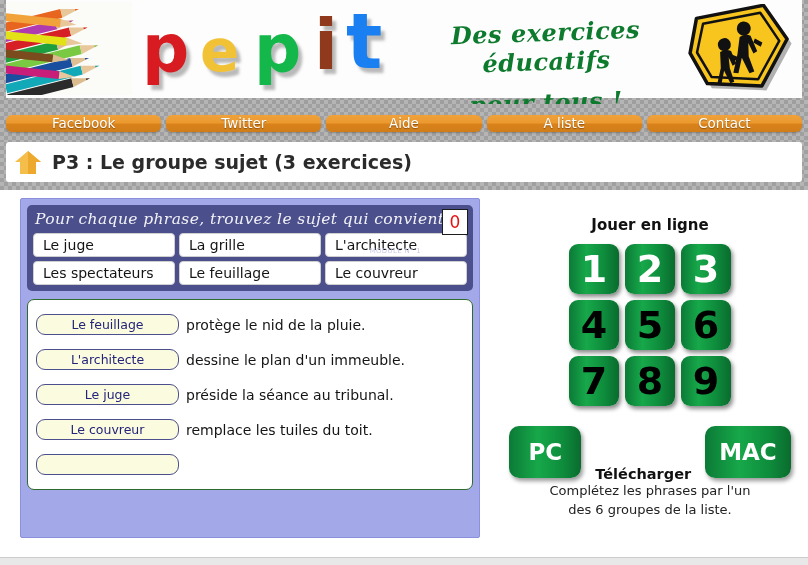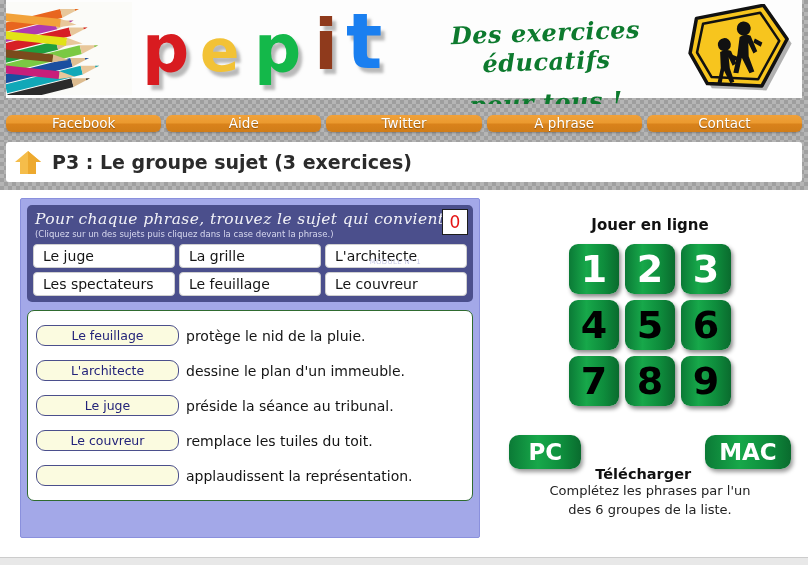--- a/index.html
+++ b/index.html
@@ -306,21 +306,21 @@
   .num-black { color: #000000; }
 
   #dlrow {
     margin-top: 16px;
     display: flex;
     align-items: center;
     justify-content: center;
     gap: 14px;
   }
   .dlbtn {
-    height: 34px;
+    height: 52px;
     min-width: 72px;
     padding: 8px 14px;
     border-radius: 10px;
     background: linear-gradient(to right, #0b7a36 0%, #17a84a 40%, #0e8c3c 75%, #0a6b2e 100%);
     color: #ffffff;
     font-family: "DejaVu Sans", sans-serif;
     font-size: 23px;
     font-weight: bold;
     display: flex; align-items: center; justify-content: center;
     cursor: pointer;
@@ -430,23 +430,23 @@
           <path d="M36 46 q6 -3 11 0 l4 13 -4 2 -3 -9 0 11 3 14 -4 1 -5 -13 -4 13 -4 -1 5 -15 z"></path>
           <path d="M46 49 l8 4 -1.5 4 -8 -4z"></path>
         </g>
       </g>
     </svg>
   </div>
 </div>
 
 <div id="navwrap">
   <div class="navbtn">Facebook</div>
+  <div class="navbtn">Twitter</div>
   <div class="navbtn">Aide</div>
-  <div class="navbtn">Twitter</div>
-  <div class="navbtn">A phrase</div>
+  <div class="navbtn">A liste</div>
   <div class="navbtn">Contact</div>
 </div>
 
 <div id="titlewrap">
   <div id="titlebar">
     <span style="display:inline-block;width:28px;height:28px;">
       <svg width="28" height="28" viewBox="0 0 28 28">
         <polygon points="14,3 27,14 22,14 22,26 6,26 6,14 1,14" fill="#f5bd4a"></polygon>
         <polygon points="14,3 27,14 22,14 22,26 14,26" fill="#eda92e"></polygon>
       </svg>
@@ -454,21 +454,20 @@
     <span id="page-title">P3 : Le groupe sujet (3 exercices)</span>
   </div>
 </div>
 
 <div id="main">
 
   <div id="applet">
 
     <div id="exo-header">
       <div id="exo-title">Pour chaque phrase, trouvez le sujet qui convient.</div>
-      <div id="exo-sub">(Cliquez sur un des sujets puis cliquez dans la case devant la phrase.)</div>
       <div id="exo-module">MODULE N° 1</div>
       <div id="score-box">0</div>
 
       <div id="choices">
         <div class="choice">Le juge</div>
         <div class="choice">La grille</div>
         <div class="choice">L'architecte</div>
         <div class="choice">Les spectateurs</div>
         <div class="choice">Le feuillage</div>
         <div class="choice">Le couvreur</div>
@@ -487,21 +486,20 @@
       <div class="srow">
         <div class="slot">Le juge</div>
         <div class="stext">préside la séance au tribunal.</div>
       </div>
       <div class="srow">
         <div class="slot">Le couvreur</div>
         <div class="stext">remplace les tuiles du toit.</div>
       </div>
       <div class="srow">
         <div class="slot"></div>
-        <div class="stext">applaudissent la représentation.</div>
       </div>
     </div>
   </div>
 
   <div id="rightpanel">
     <div id="play-title">Jouer en ligne</div>
 
     <div id="numgrid">
       <div class="numbtn num-white">1</div>
       <div class="numbtn num-white">2</div>

